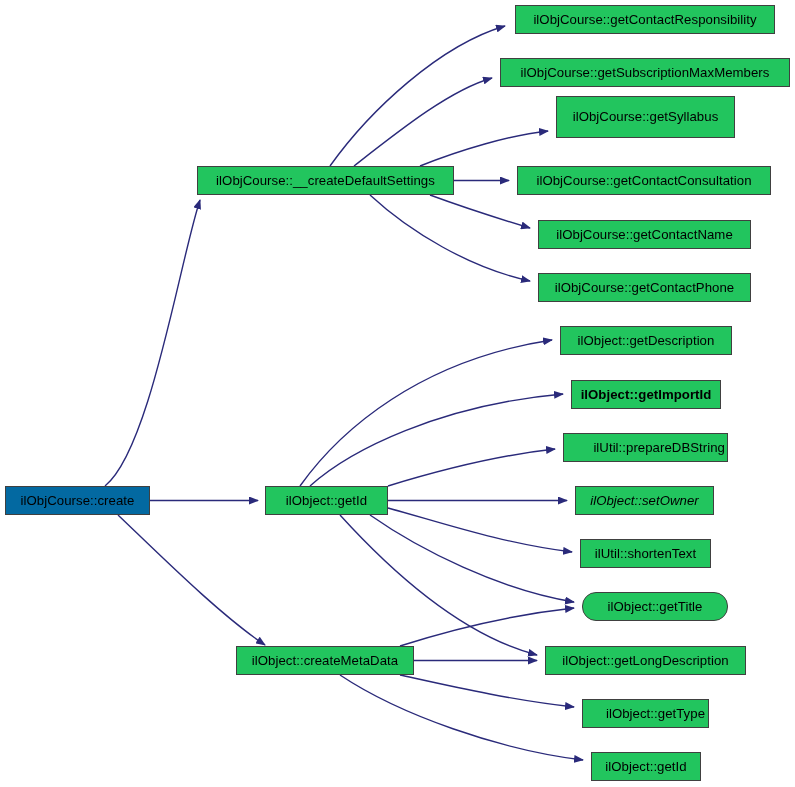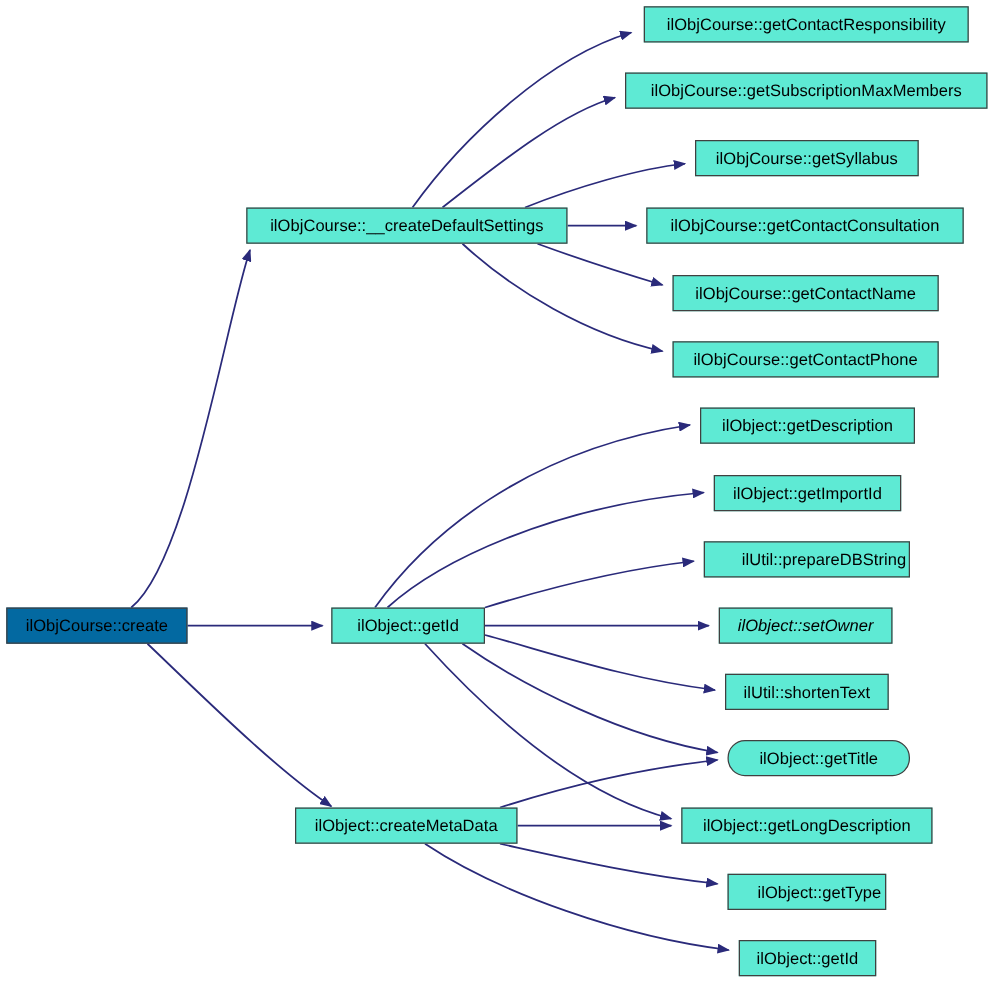--- a/index.html
+++ b/index.html
@@ -23,21 +23,21 @@
     height: 787px;
     pointer-events: none;
   }
   .node {
     position: absolute;
     box-sizing: border-box;
     display: flex;
     align-items: center;
     justify-content: center;
     border: 1px solid #404040;
-    background: #5eead4;
+    background: #22c55e;
     color: #000000;
     font-size: 13.2px;
     line-height: 1;
     white-space: nowrap;
     letter-spacing: 0.05px;
     cursor: pointer;
   }
   .node.root {
     background: #0369a1;
   }
@@ -93,36 +93,36 @@
       </div>
       <div class="node" style="left: 236px; top: 646px; width: 178px; height: 29px;">
         <span class="node-label">ilObject::createMetaData</span>
       </div>
       <div class="node" style="left: 515px; top: 5px; width: 260px; height: 29px;">
         <span class="node-label">ilObjCourse::getContactResponsibility</span>
       </div>
       <div class="node" style="left: 500px; top: 58px; width: 290px; height: 29px;">
         <span class="node-label">ilObjCourse::getSubscriptionMaxMembers</span>
       </div>
-      <div class="node" style="left: 556px; top: 112px; width: 179px; height: 29px;">
+      <div class="node" style="left: 556px; top: 96px; width: 179px; height: 42px;">
         <span class="node-label">ilObjCourse::getSyllabus</span>
       </div>
       <div class="node" style="left: 517px; top: 166px; width: 254px; height: 29px;">
         <span class="node-label">ilObjCourse::getContactConsultation</span>
       </div>
       <div class="node" style="left: 538px; top: 220px; width: 213px; height: 29px;">
         <span class="node-label">ilObjCourse::getContactName</span>
       </div>
       <div class="node" style="left: 538px; top: 273px; width: 213px; height: 29px;">
         <span class="node-label">ilObjCourse::getContactPhone</span>
       </div>
       <div class="node" style="left: 560px; top: 326px; width: 172px; height: 29px;">
         <span class="node-label">ilObject::getDescription</span>
       </div>
-      <div class="node" style="left: 571px; top: 380px; width: 150px; height: 29px;">
+      <div class="node" style="left: 571px; top: 380px; width: 150px; height: 29px; font-weight: bold;">
         <span class="node-label">ilObject::getImportId</span>
       </div>
       <div class="node" style="left: 563px; top: 433px; width: 165px; height: 29px; justify-content: flex-end;">
         <span class="node-label">ilUtil::prepareDBString</span>
       </div>
       <div class="node" style="left: 575px; top: 486px; width: 139px; height: 29px; font-style: italic;">
         <span class="node-label">ilObject::setOwner</span>
       </div>
       <div class="node" style="left: 580px; top: 539px; width: 131px; height: 29px;">
         <span class="node-label">ilUtil::shortenText</span>

